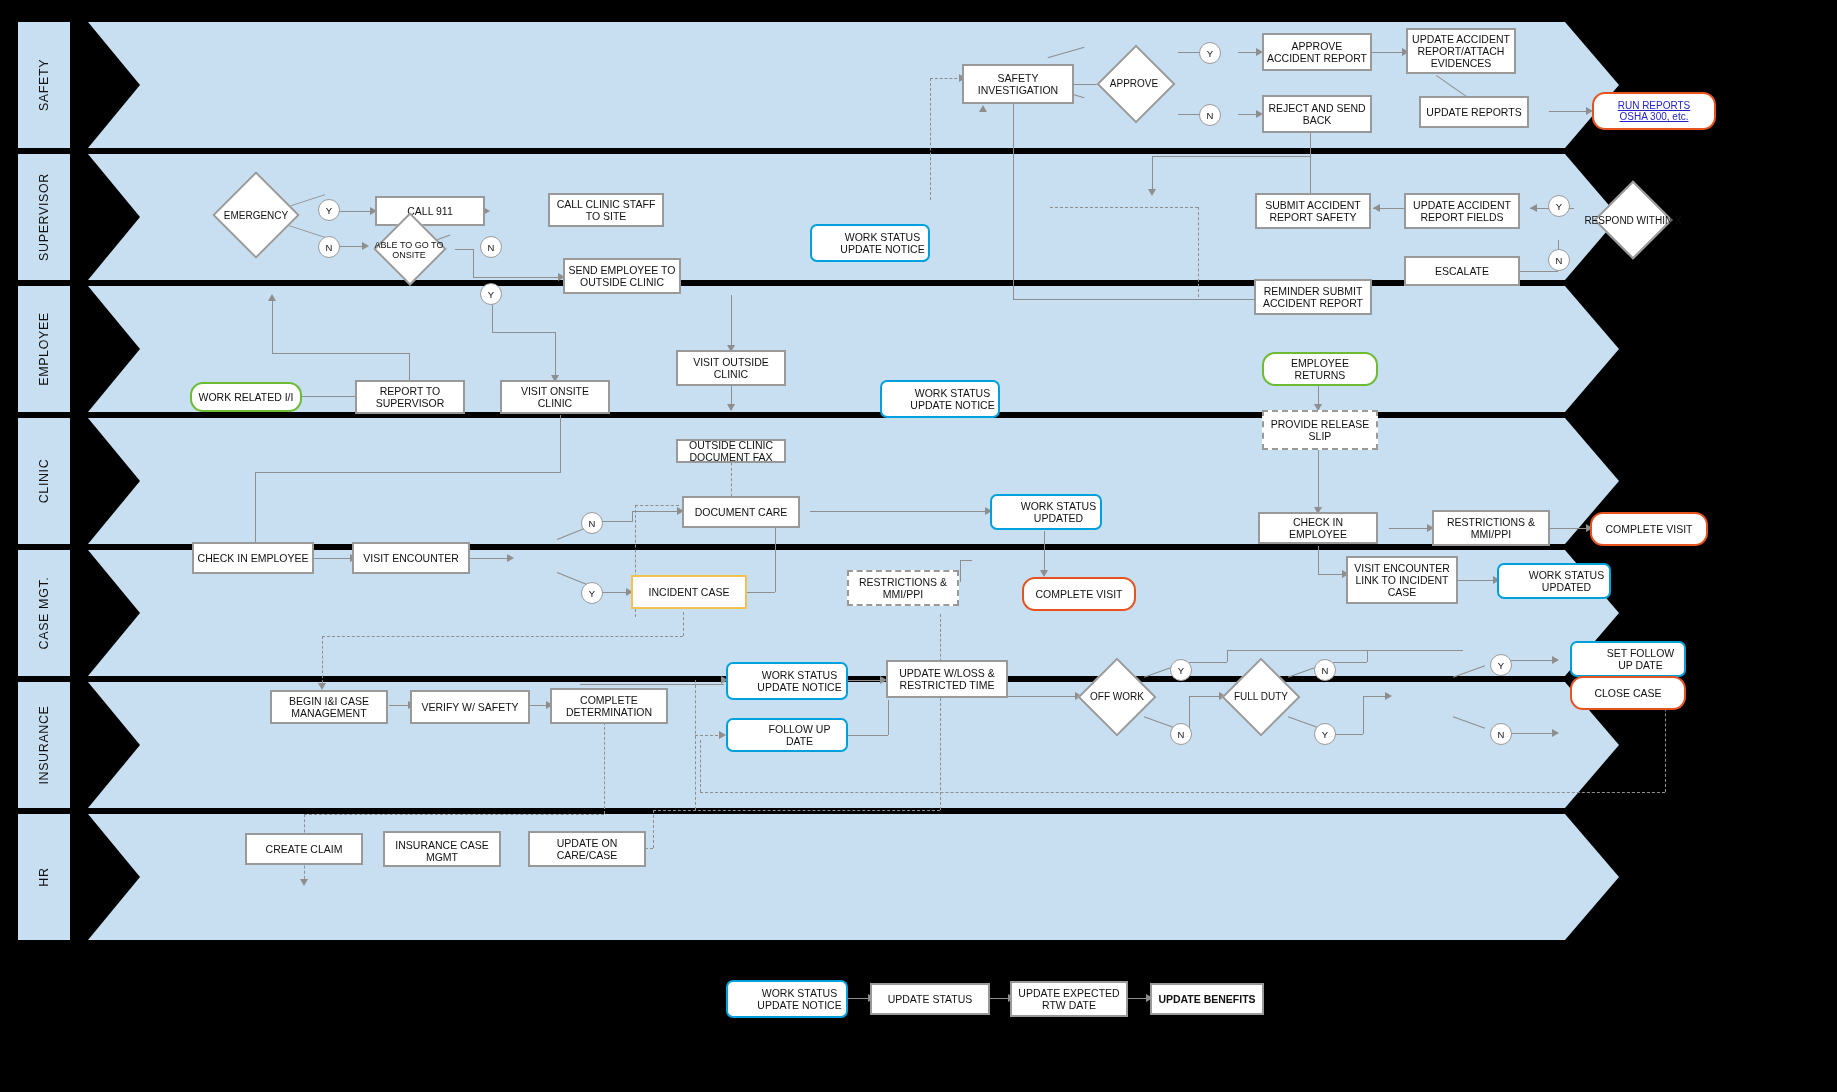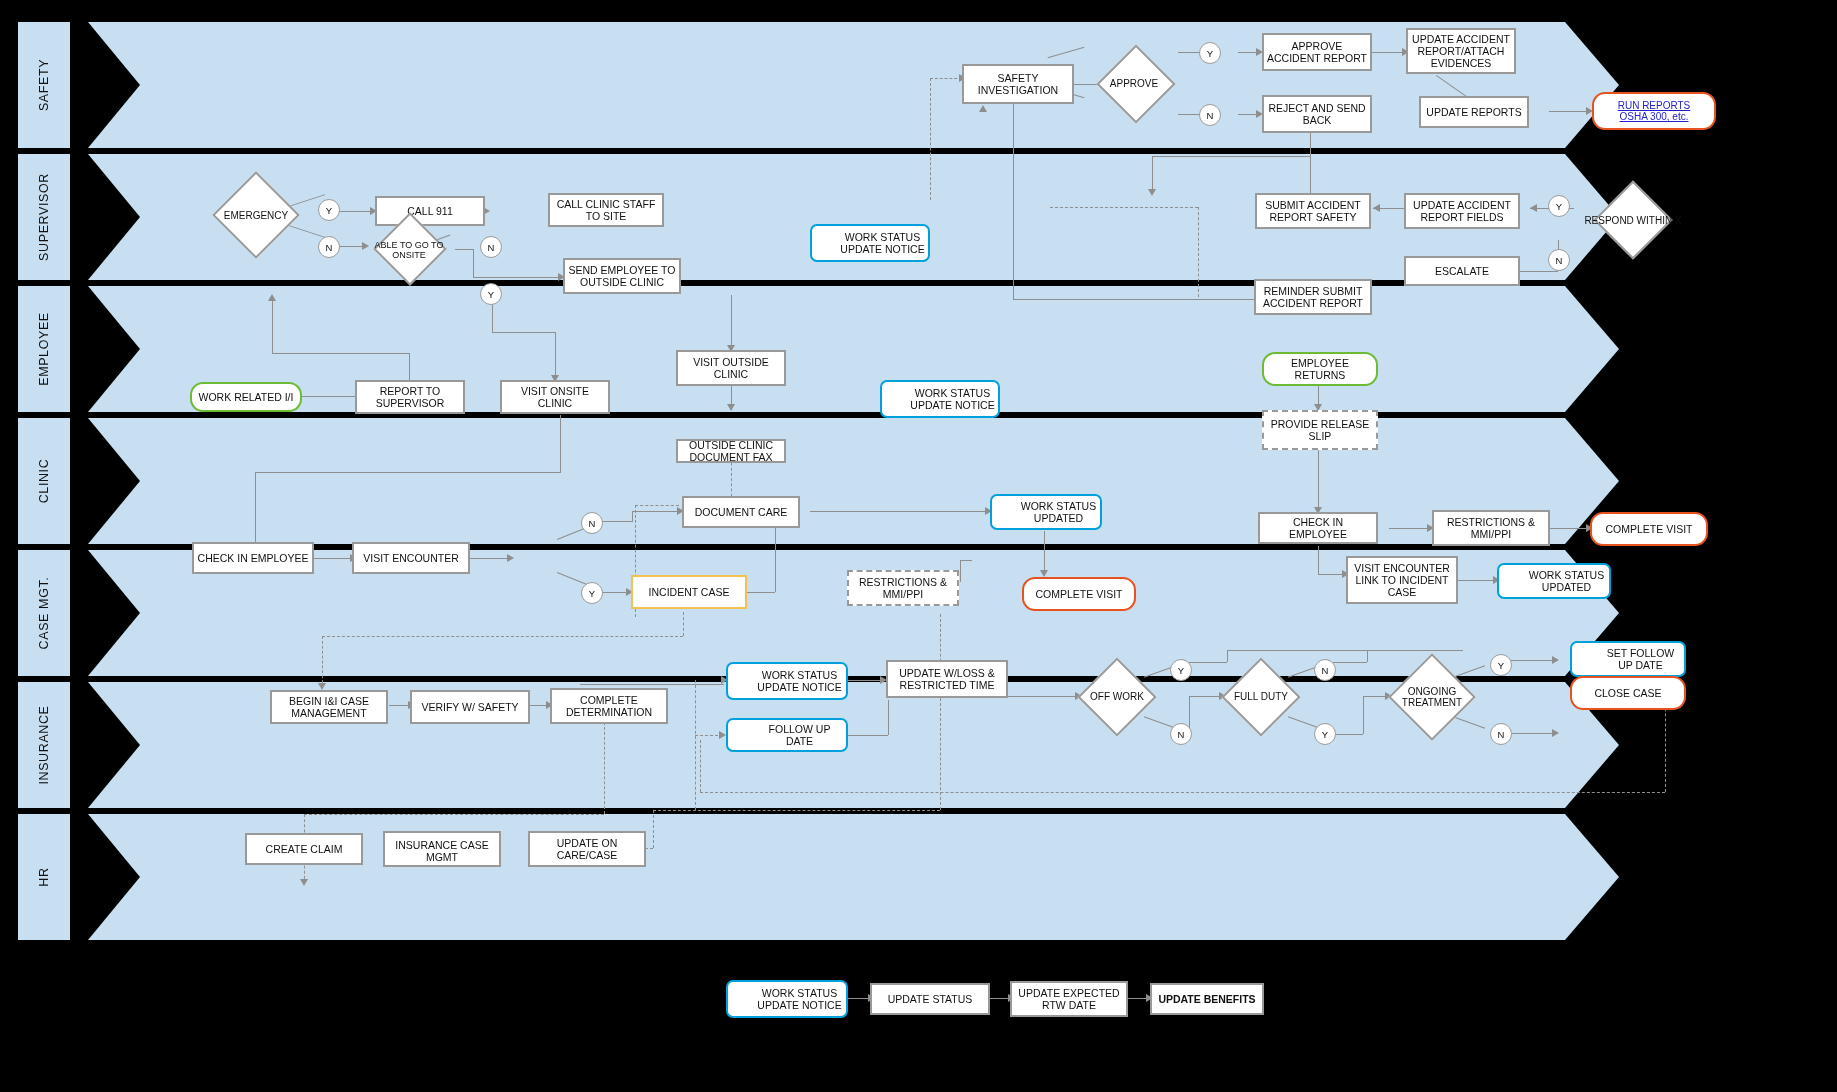--- a/index.html
+++ b/index.html
@@ -562,24 +562,20 @@
     <div class="shape" style="left:16px;top:11px;width:56px;height:56px;"></div>
     <div class="lbl">FULL DUTY</div>
     </div>
   <div class="yn" style="left:1314px;top:659px;">
     <span>N</span>
     </div>
   <div class="yn" style="left:1314px;top:723px;">
     <span>Y</span>
     </div>
 
-  <div class="dia" style="left:1382px;top:654px;width:100px;height:86px;">
-    <div class="shape" style="left:19px;top:12px;width:62px;height:62px;"></div>
-    <div class="lbl">ONGOING TREATMENT</div>
-    </div>
   <div class="yn" style="left:1490px;top:654px;">
     <span>Y</span>
     </div>
   <div class="yn" style="left:1490px;top:723px;">
     <span>N</span>
     </div>
 
   <div class="node term-blue" style="left:1570px;top:641px;width:116px;height:36px;">
     <span>SET FOLLOW UP DATE</span>
     </div>

